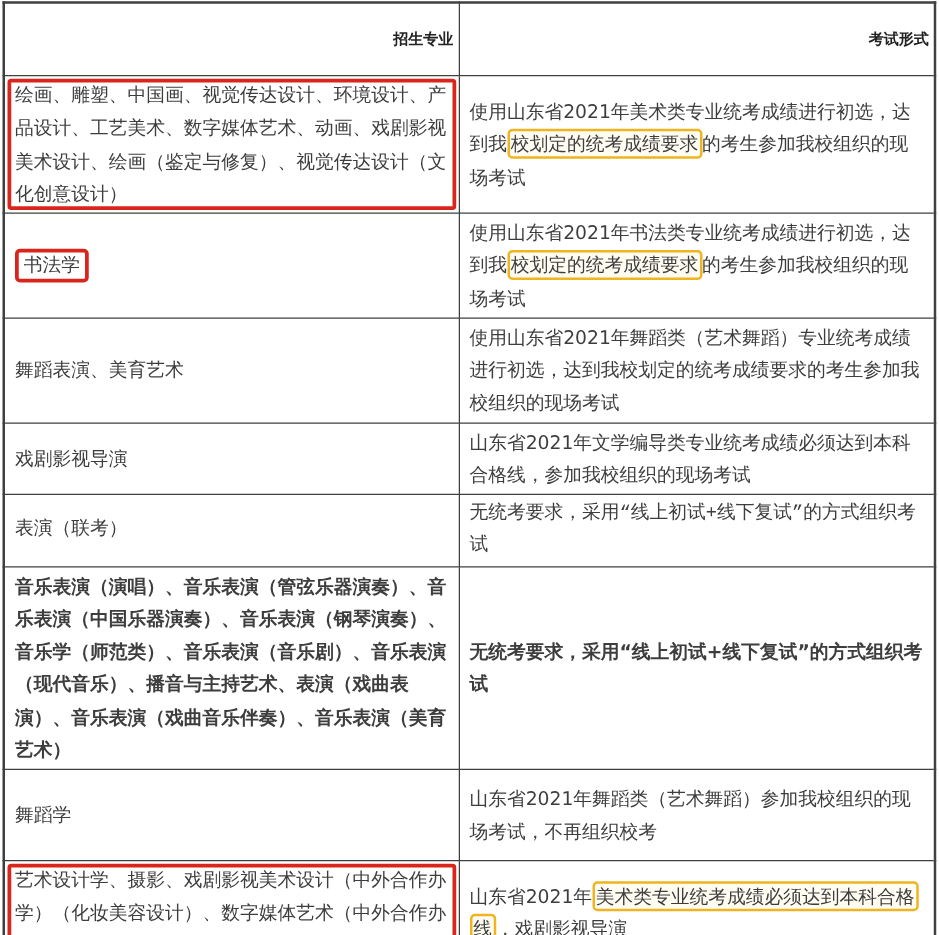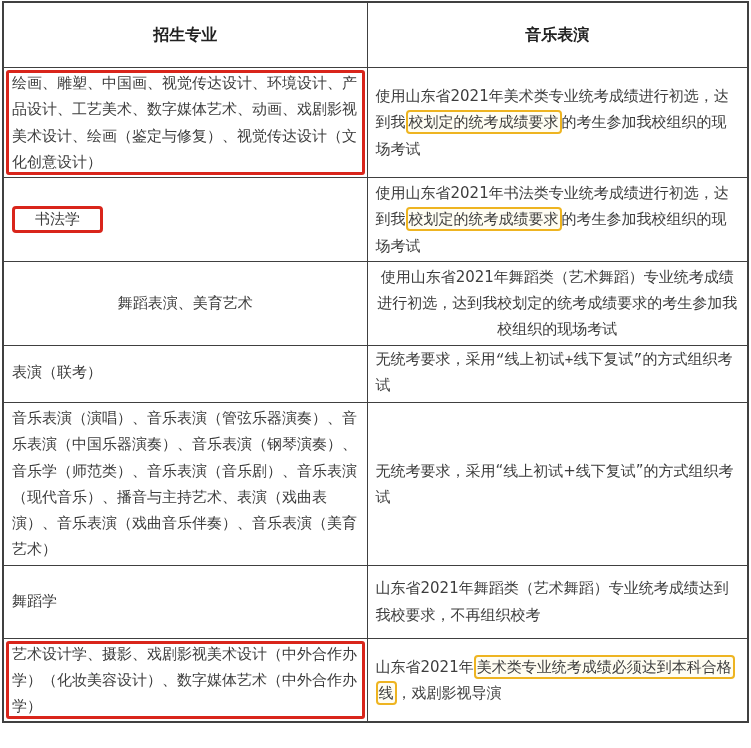--- a/index.html
+++ b/index.html
@@ -28,54 +28,54 @@
   }
   th,td{
     border:1px solid var(--border);
     padding:2px 8px;
     vertical-align:middle;
     font-size:15px;
     line-height:1.75;
     overflow:hidden;
   }
   th{
-    font-size:16px;
+    font-size:12px;
     font-weight:700;
-    text-align:center;
+    text-align:right;
     color:var(--header-text);
     height:29px;
     padding:18px 4px;
   }
   td{text-align:left;}
   
   tr.r1  td{height:105px;}
   tr.r2  td{height:50px;}
-  tr.r3  td{height:77px;text-align:center;}
+  tr.r3  td{height:77px;}
   tr.r4  td{height:47px;}
   tr.r5  td{height:28px;}
   tr.r6  td{height:28px;font-family:Liberation Mono, monospace;}
-  tr.r7  td{height:149px;}
+  tr.r7  td{height:149px;font-weight:bold;}
   tr.r8  td{height:73px;}
   tr.r9  td{height:80px;}
   tr.r10 td{height:56px;}
   
   td.red-cell{position:relative;}
   .red-overlay{
     position:absolute;
     inset:2px;
     border:3px solid var(--red-annotation);
     border-radius:3px;
     pointer-events:none;
   }
   
   .red-inline{
     display:inline-block;
     border:3px solid var(--red-annotation);
     border-radius:4px;
-    padding:0 20px;
+    padding:0 4px;
     line-height:1.45;
   }
   
   .hl{
     border:2px solid var(--yellow-annotation);
     background:var(--yellow-annotation-bg);
     border-radius:4px;
     padding:1px 1px;
     -webkit-box-decoration-break:clone;
     box-decoration-break:clone;
@@ -86,52 +86,56 @@
 <body>
 
 <table class="admissions">
   <colgroup>
     <col style="width:364px">
     <col>
   </colgroup>
   <thead>
     <tr>
       <th>招生专业</th>
-      <th>音乐表演</th>
+      <th>考试形式</th>
     </tr>
   </thead>
   <tbody>
     <tr class="r1">
       <td class="red-cell">
         <div class="red-overlay"></div>
         <span>绘画、雕塑、中国画、视觉传达设计、环境设计、产品设计、工艺美术、数字媒体艺术、动画、戏剧影视美术设计、绘画（鉴定与修复）、视觉传达设计（文化创意设计）</span>
       </td>
       <td><span>使用山东省2021年美术类专业统考成绩进行初选，达到我</span><span class="hl">校划定的统考成绩要求</span><span>的考生参加我校组织的现场考试</span></td>
     </tr>
     <tr class="r2">
       <td>
         <span class="red-inline"><span>书法学</span></span>
       </td>
       <td><span>使用山东省2021年书法类专业统考成绩进行初选，达到我</span><span class="hl">校划定的统考成绩要求</span><span>的考生参加我校组织的现场考试</span></td>
     </tr>
     <tr class="r3">
       <td><span>舞蹈表演、美育艺术</span></td>
       <td><span>使用山东省2021年舞蹈类（艺术舞蹈）专业统考成绩进行初选，达到我校划定的统考成绩要求的考生参加我校组织的现场考试</span></td>
     </tr>
+    <tr class="r4">
+      <td><span>戏剧影视导演</span></td>
+      <td><span>山东省2021年文学编导类专业统考成绩必须达到本科合格线，参加我校组织的现场考试</span></td>
+    </tr>
     <tr class="r6">
       <td><span>表演（联考）</span></td>
       <td><span>无统考要求，采用“线上初试+线下复试”的方式组织考试</span></td>
     </tr>
     <tr class="r7">
       <td><span>音乐表演（演唱）、音乐表演（管弦乐器演奏）、音乐表演（中国乐器演奏）、音乐表演（钢琴演奏）、音乐学（师范类）、音乐表演（音乐剧）、音乐表演（现代音乐）、播音与主持艺术、表演（戏曲表演）、音乐表演（戏曲音乐伴奏）、音乐表演（美育艺术）</span></td>
       <td><span>无统考要求，采用“线上初试+线下复试”的方式组织考试</span></td>
     </tr>
     <tr class="r8">
       <td><span>舞蹈学</span></td>
-      <td><span>山东省2021年舞蹈类（艺术舞蹈）专业统考成绩达到我校要求，不再组织校考</span></td>
+      <td><span>山东省2021年舞蹈类（艺术舞蹈）参加我校组织的现场考试，不再组织校考</span></td>
     </tr>
     <tr class="r10">
       <td class="red-cell">
         <div class="red-overlay"></div>
         <span>艺术设计学、摄影、戏剧影视美术设计（中外合作办学）（化妆美容设计）、数字媒体艺术（中外合作办学）</span>
       </td>
       <td><span>山东省2021年</span><span class="hl">美术类专业统考成绩必须达到本科合格线</span><span>，戏剧影视导演</span></td>
     </tr>
   </tbody>
 </table>

